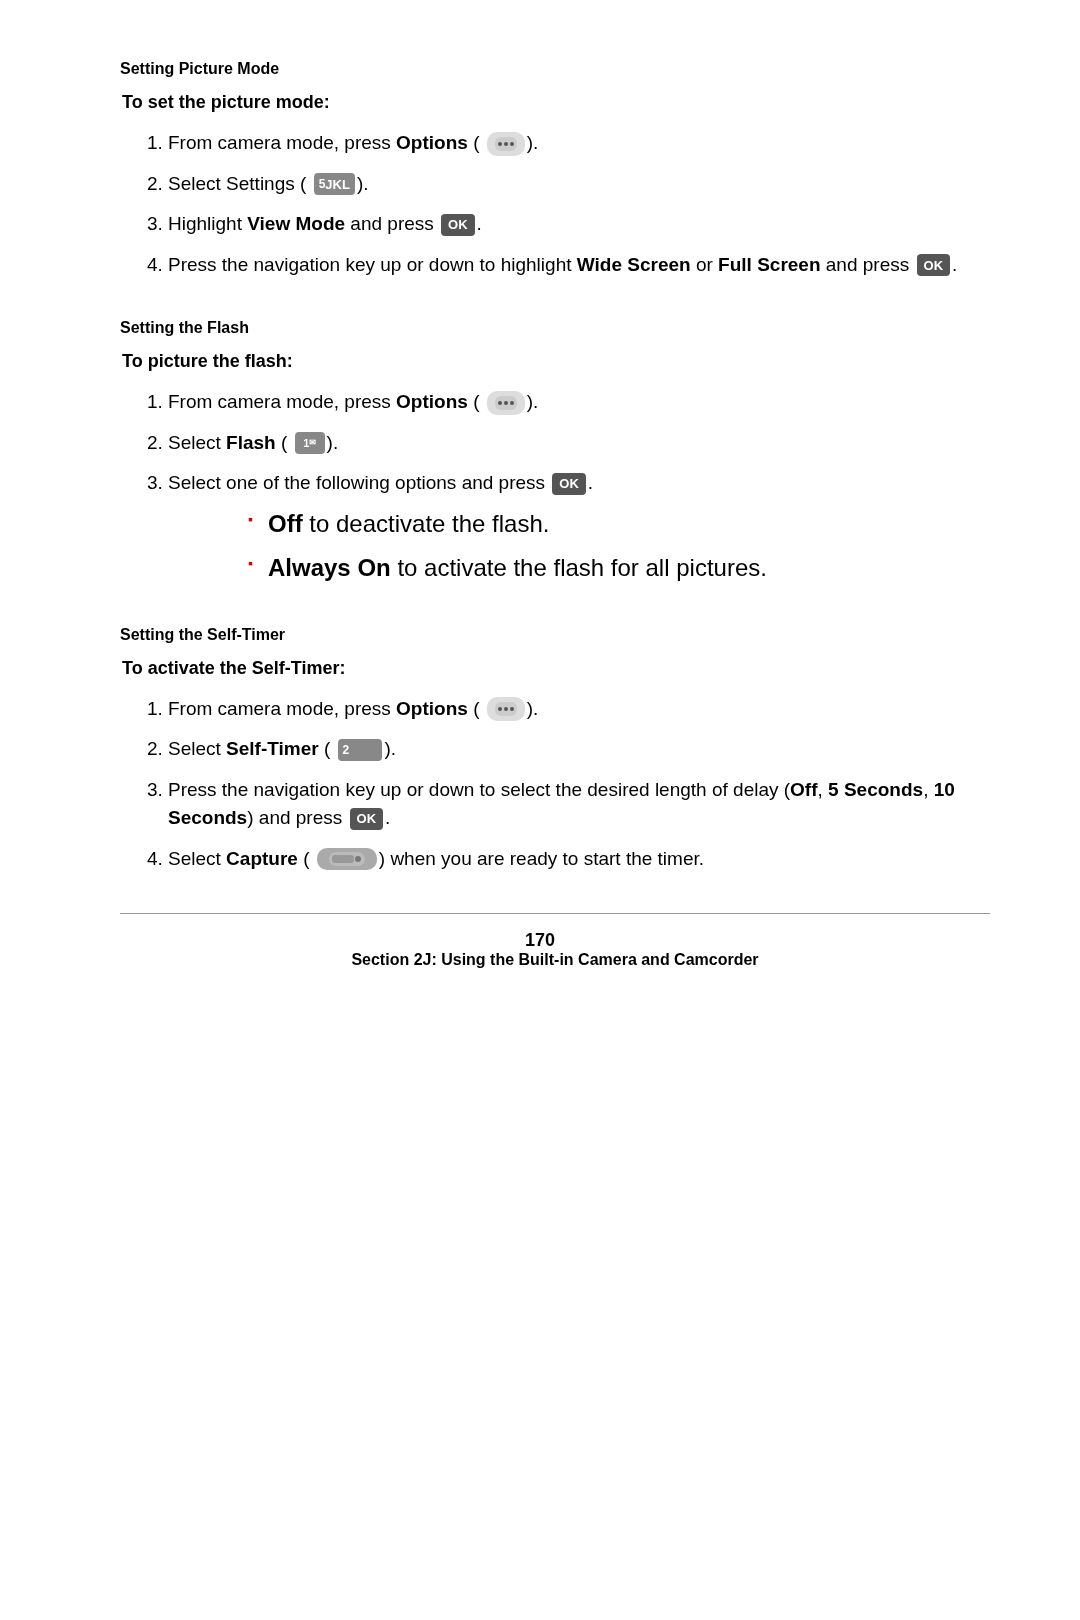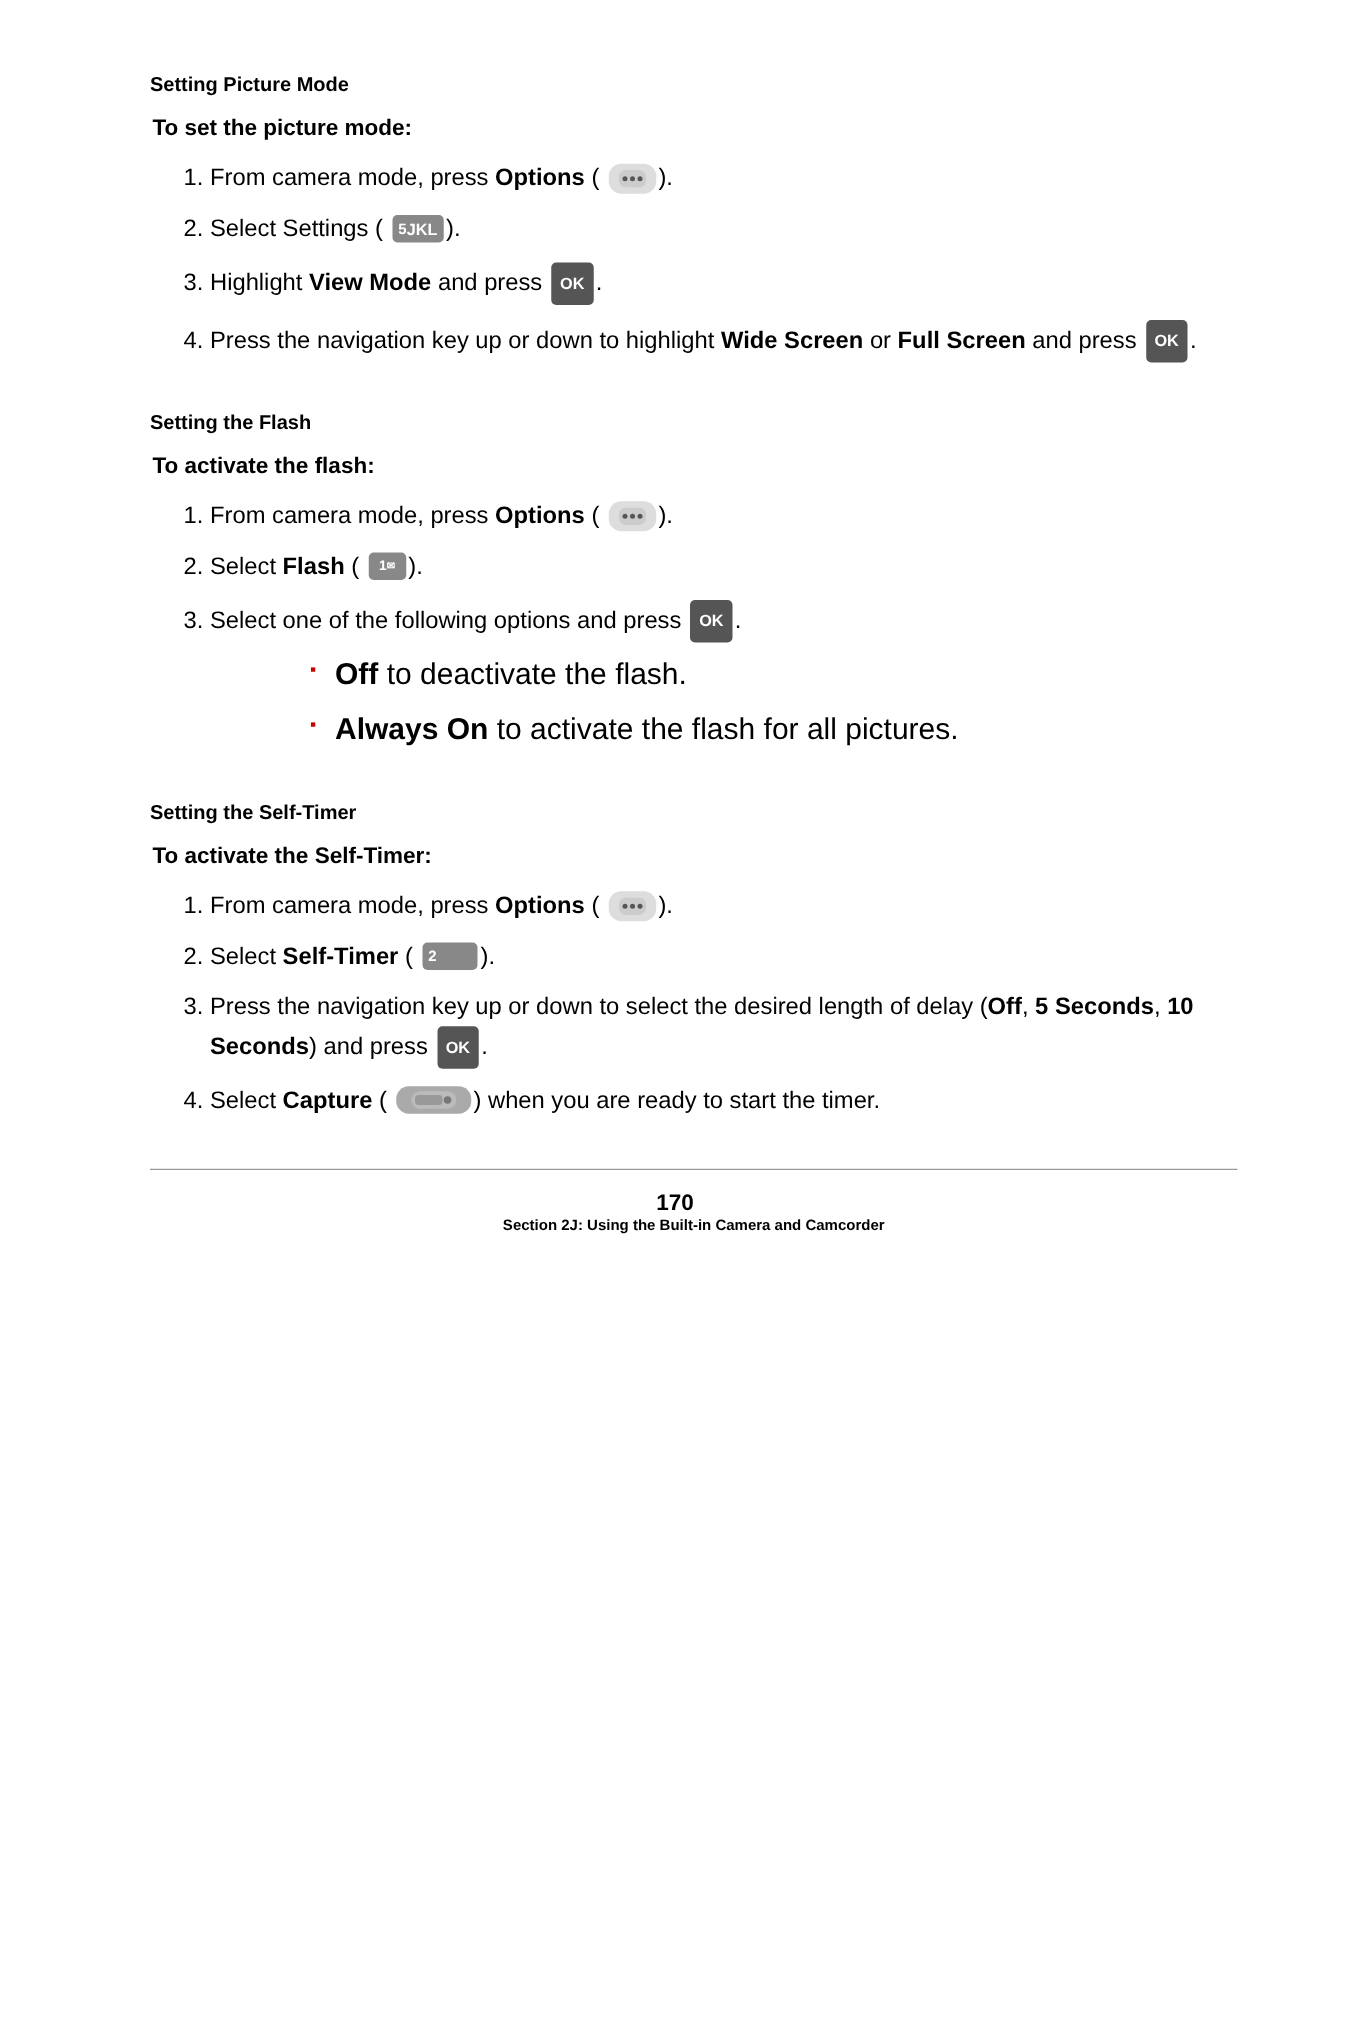--- a/index.html
+++ b/index.html
@@ -75,21 +75,21 @@
       display: inline-flex;
       align-items: center;
       justify-content: center;
       background: #555555;
       color: #ffffff;
       border-radius: 4px;
       font-size: 13px;
       font-weight: bold;
       padding: 2px 7px;
       min-width: 28px;
-      height: 34px;
+      height: 22px;
       vertical-align: middle;
       margin: 0 2px;
     }
 
     
     .options-btn {
       display: inline-flex;
       align-items: center;
       justify-content: center;
       background: #dddddd;
@@ -142,21 +142,21 @@
       flex-direction: column;
     }
 
     .footer-page {
       font-size: 18px;
       font-weight: bold;
       min-width: 60px;
     }
 
     .footer-text {
-      font-size: 12px;
+      font-size: 16px;
       font-weight: bold;
       text-align: center;
       flex: 1;
     }
   </style>
 </head>
 <body>
 
 <div class="section">
   <div class="section-title">Setting Picture Mode</div>
@@ -187,21 +187,21 @@
     <li>
       <span>Press the navigation key up or down to highlight <strong>Wide Screen</strong> or <strong>Full Screen</strong> and press
         <span class="key-ok">OK</span>.
       </span>
     </li>
   </ol>
 </div>
 
 <div class="section">
   <div class="section-title">Setting the Flash</div>
-  <div class="subsection-label">To activate the flash:</div>
+  <div class="subsection-label">To picture the flash:</div>
   <ol>
     <li>
       <span>From camera mode, press <strong>Options</strong> (
         <span class="options-btn">
           <svg width="22" height="14" viewBox="0 0 22 14">
             <rect x="0" y="0" width="22" height="14" rx="6" fill="#cccccc"></rect>
             <circle cx="5" cy="7" r="2" fill="#555"></circle>
             <circle cx="11" cy="7" r="2" fill="#555"></circle>
             <circle cx="17" cy="7" r="2" fill="#555"></circle>
           </svg>

